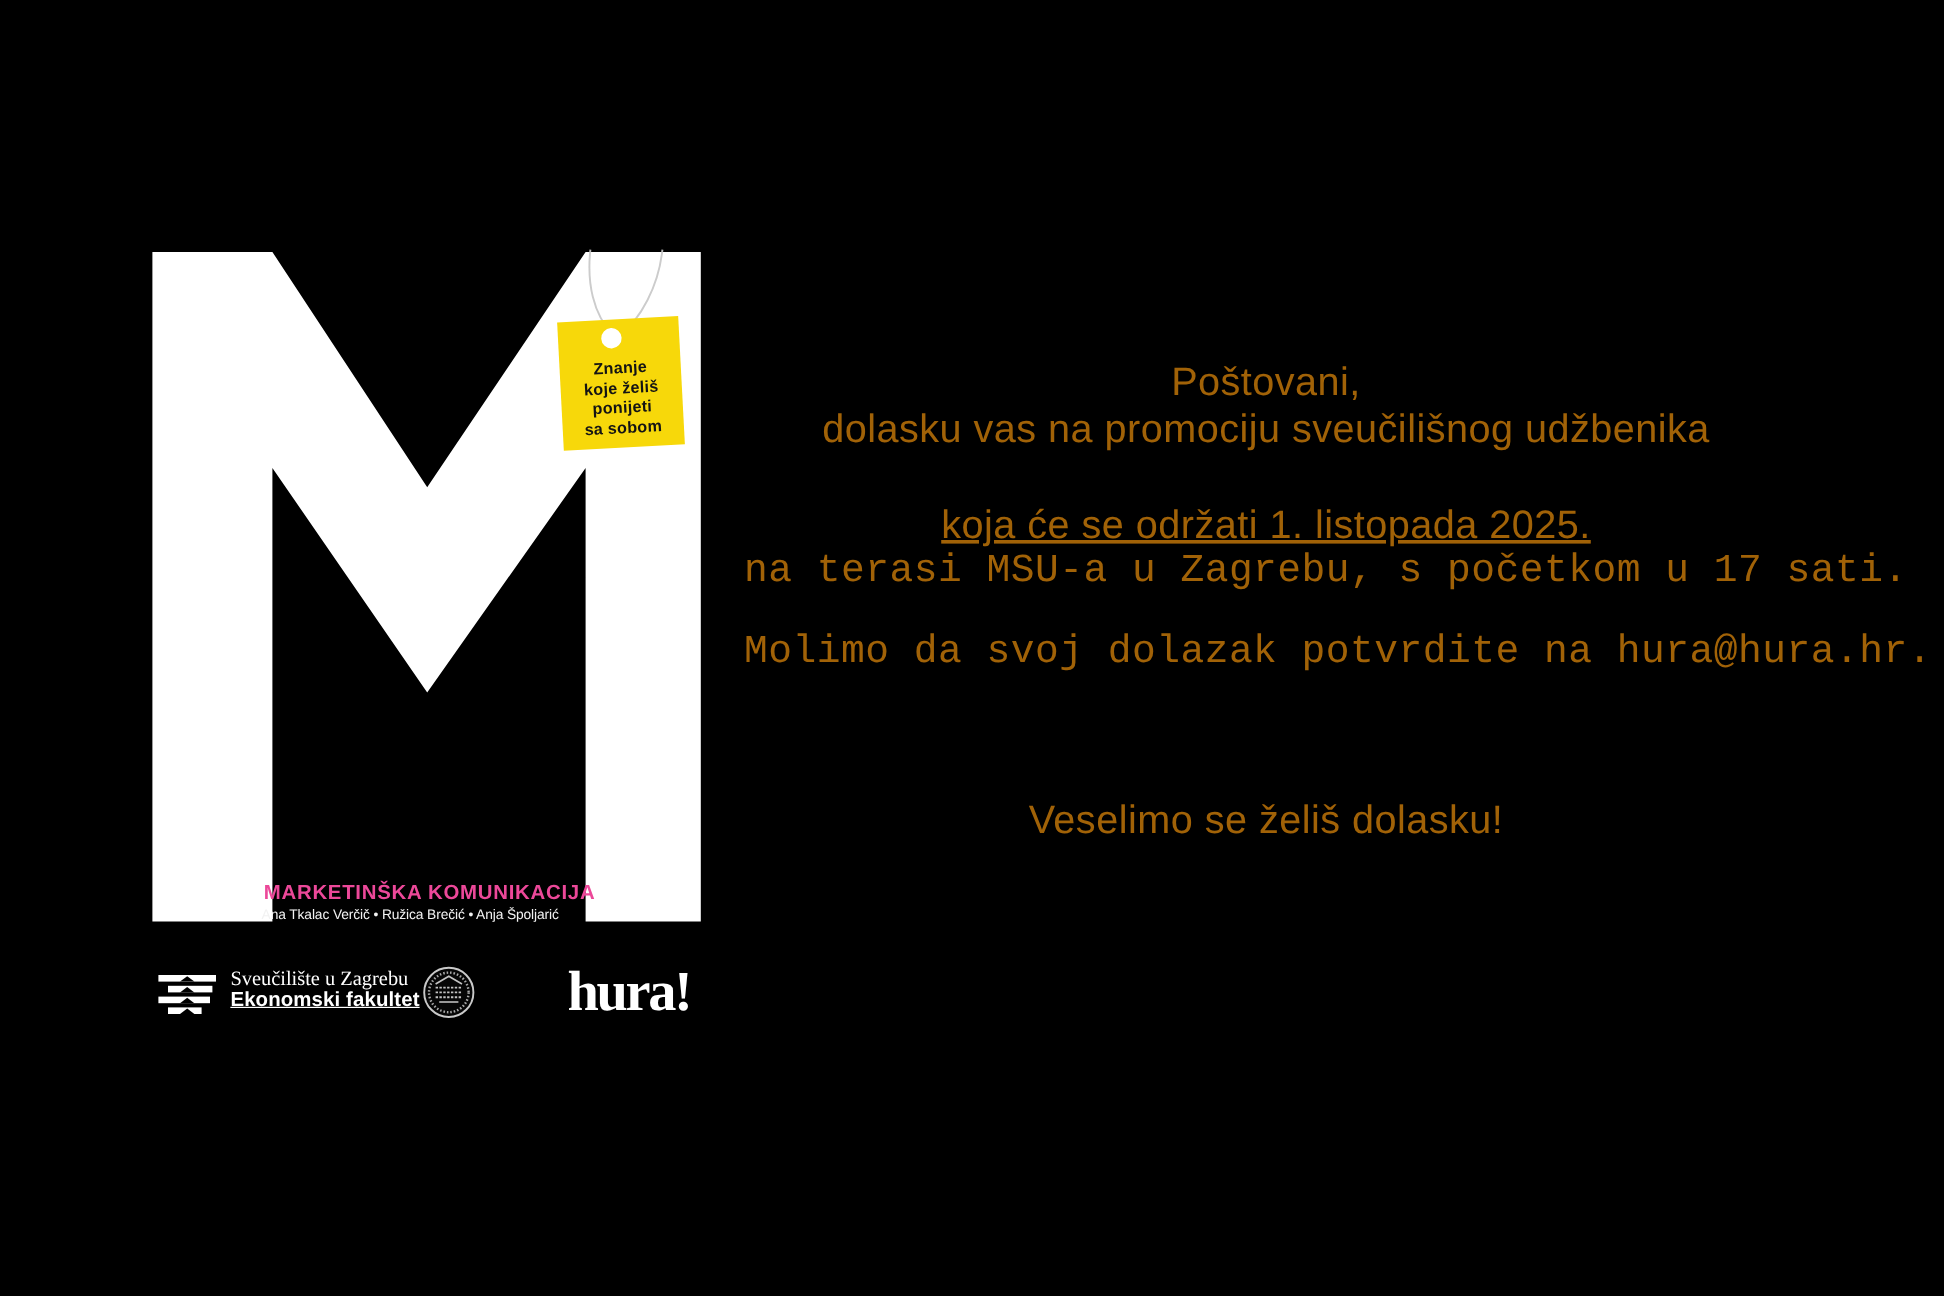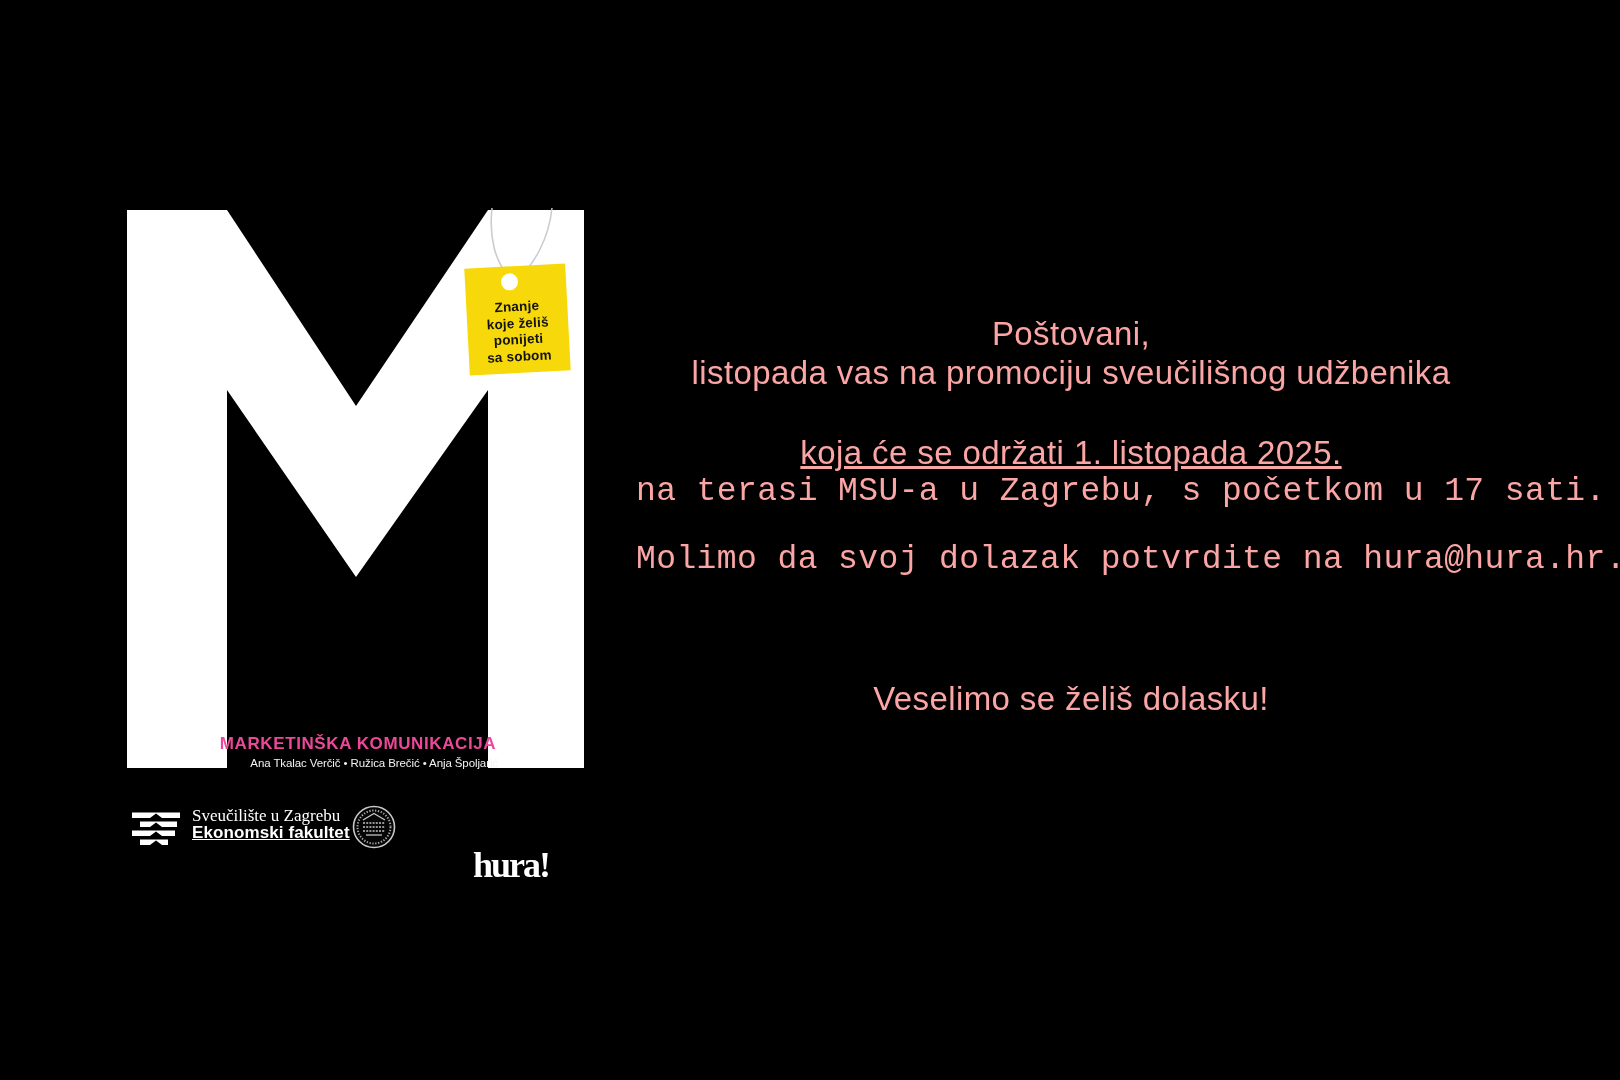--- a/index.html
+++ b/index.html
@@ -25,51 +25,51 @@
     color:#141414;letter-spacing:.2px;
   }
 
   
   .book-title{
     position:absolute;left:218px;top:734px;width:280px;text-align:center;
     color:#ec4899;font-weight:bold;font-size:17px;letter-spacing:.6px;
     white-space:nowrap;z-index:2;
   }
   .book-authors{
-    position:absolute;left:218px;top:757px;width:280px;text-align:right;
+    position:absolute;left:218px;top:757px;width:280px;text-align:left;
     color:#f2f2f2;font-size:11.5px;letter-spacing:-.1px;white-space:nowrap;z-index:2;
   }
 
   
   .invite{position:absolute;left:620px;top:0;width:870px;z-index:2;}
   .invite p{
-    position:absolute;left:0;width:870px;margin:16px;text-align:center;
-    color:#fca5a5;font-size:33px;line-height:40px;font-weight:300;
+    position:absolute;left:0;width:870px;margin:0;text-align:center;
+    color:#a16207;font-size:33px;line-height:40px;font-weight:300;
     letter-spacing:.4px;white-space:nowrap;
   }
   .l-salutation{top:298px;}
   .l-intro{top:337px;}
   .l-date{top:417px;text-decoration:underline;}
   .l-venue{top:456px;font-family:Liberation Mono, monospace;}
   .l-rsvp{top:524px;font-family:Liberation Mono, monospace;}
   .l-closing{top:663px;}
 
   
   .uni-name{
     position:absolute;left:192px;top:806px;color:#ffffff;
     font-family:"Liberation Serif",serif;font-size:17px;z-index:2;white-space:nowrap;
   }
   .fac-name{
     position:absolute;left:192px;top:823px;color:#ffffff;
     font-weight:bold;font-size:17px;z-index:2;white-space:nowrap;letter-spacing:.1px;text-decoration:underline;
   }
   .hura-logo{
     position:absolute;left:473px;top:800px;color:#ffffff;
-    font-family:"Liberation Serif",serif;font-weight:bold;font-size:36px;
-    letter-spacing:-2px;z-index:2;white-space:nowrap;margin-top:44px;
+    font-family:"Liberation Serif",serif;font-weight:bold;font-size:47px;
+    letter-spacing:-2px;z-index:2;white-space:nowrap;
   }
 </style>
 </head>
 <body>
 
 <div id="canvas">
 
   <svg id="artSvg" viewBox="0 0 1620 1080">
 
     <polygon points="127,210 227,210 356,406 488,210 584,210 584,768 488,768 488,390 356,577 227,390 227,768 127,768" fill="#ffffff"></polygon>
@@ -109,21 +109,21 @@
       <div>ponijeti</div>
       <div>sa sobom</div>
     </div>
   </div>
 
   <div class="book-title">MARKETINŠKA KOMUNIKACIJA</div>
   <div class="book-authors">Ana Tkalac Verčič • Ružica Brečić • Anja Špoljarić</div>
 
   <div class="invite">
     <p class="l-salutation">Poštovani,</p>
-    <p class="l-intro">listopada vas na promociju sveučilišnog udžbenika</p>
+    <p class="l-intro">dolasku vas na promociju sveučilišnog udžbenika</p>
     <p class="l-date">koja će se održati 1. listopada 2025.</p>
     <p class="l-venue">na terasi MSU-a u Zagrebu, s početkom u 17 sati.</p>
     <p class="l-rsvp">Molimo da svoj dolazak potvrdite na hura@hura.hr.</p>
     <p class="l-closing">Veselimo se želiš dolasku!</p>
   </div>
 
   <div class="uni-name">Sveučilište u Zagrebu</div>
   <div class="fac-name">Ekonomski fakultet</div>
   <div class="hura-logo">hura!</div>
 

